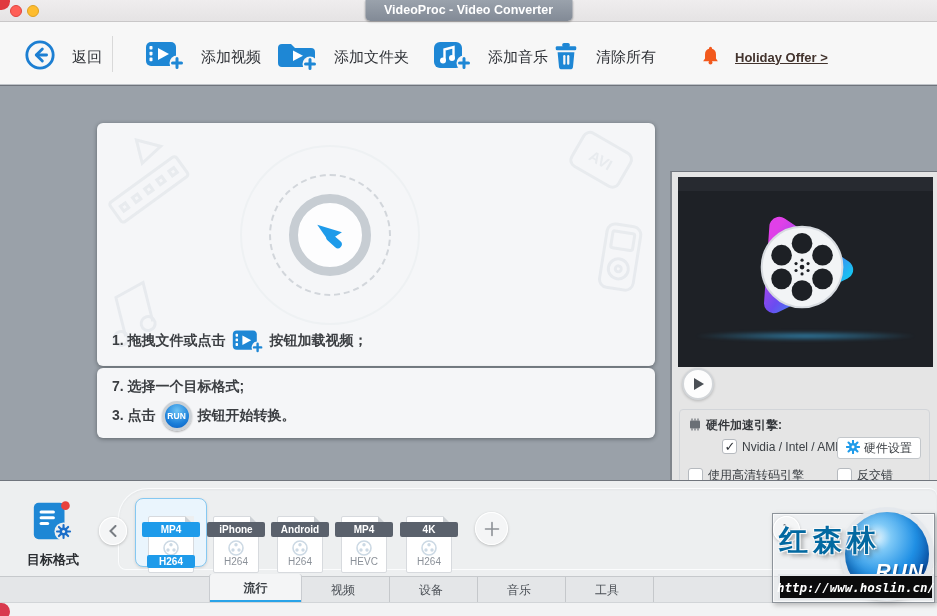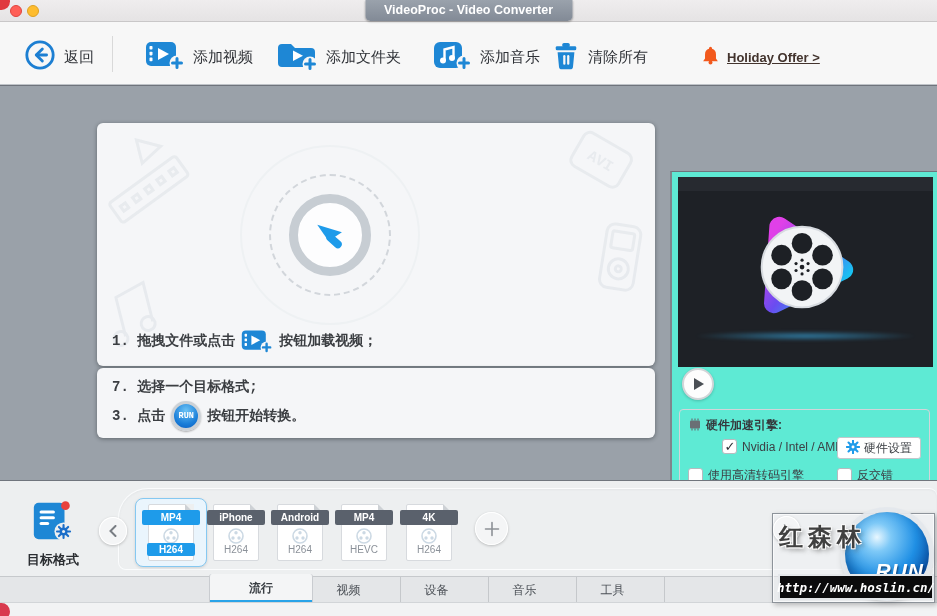--- a/index.html
+++ b/index.html
@@ -9,43 +9,43 @@
   
   .titlebar { position:absolute; left:0; top:0; width:937px; height:22px; background:linear-gradient(#efedee,#e5e3e4); border-bottom:1px solid #c9c7c8; z-index:10; }
   .corner-dot-tl { position:absolute; left:-7px; top:-7px; width:17px; height:17px; border-radius:50%; background:#e0393f; }
   .traffic { position:absolute; top:5px; width:12px; height:12px; border-radius:50%; }
   .t-red { left:10px; background:#ff5f57; border:1px solid #e0443e; }
   .t-yellow { left:27px; background:#febc2e; border:1px solid #dea123; }
   .title-badge { position:absolute; left:50%; transform:translateX(-50%); top:0; height:21px; padding:0 19px; background:linear-gradient(#9aa2ac,#828a96); border-radius:0 0 5px 5px; color:#fff; font-size:12.5px; font-weight:bold; line-height:21px; box-shadow:0 1px 2px rgba(0,0,0,.3); white-space:nowrap; }
 
   
   .toolbar { position:absolute; left:0; top:22px; width:937px; height:63px; background:#f7f7f7; border-bottom:1px solid #bfc3c8; }
-  .tb-item { position:absolute; top:0; height:70px; display:flex; align-items:center; gap:8px; cursor:pointer; }
+  .tb-item { position:absolute; top:0; height:70px; display:flex; align-items:center; gap:16px; cursor:pointer; }
   .tb-label { font-size:15px; color:#2f3237; }
   .tb-divider { position:absolute; left:112px; top:14px; width:1px; height:36px; background:#d9d9d9; }
   .holiday-label { font-size:13px; font-weight:bold; color:#43342e; text-decoration:underline; }
 
   
   .main { position:absolute; left:0; top:85px; width:937px; height:395px; background:#9aa1a9; border-top:1px solid #6f747c; }
-  .card { position:absolute; left:97px; width:558px; background:#f5f6f8; border-radius:6px; box-shadow:0 1px 4px rgba(25,30,36,.45);font-family:Liberation Mono, monospace; }
+  .card { position:absolute; left:97px; width:558px; background:#f5f6f8; border-radius:6px; box-shadow:0 1px 4px rgba(25,30,36,.45); }
   .card1 { top:37px; height:243px; overflow:hidden; }
   .card2 { top:282px; height:70px; }
   .decor { position:absolute; opacity:.95; }
   .circle-wrap { position:absolute; left:143px; top:22px; width:180px; height:180px; cursor:pointer; }
   .circle-outer { position:absolute; inset:0; border:2px solid #eef1f3; border-radius:50%; }
   .circle-dash { position:absolute; inset:29px; border:2px dashed #d2d6db; border-radius:50%; }
   .circle-ring { position:absolute; inset:49px; border:9px solid #c7cdd3; border-radius:50%; background:#fdfdfe; display:flex; align-items:center; justify-content:center; }
   .step-row { position:absolute; display:flex; align-items:center; gap:6px; font-size:14px; font-weight:bold; color:#3b3e42; white-space:nowrap; }
   .step1 { left:15px; bottom:12px; }
   .step2 { left:15px; top:10px; }
   .step3 { left:15px; top:33px;text-align:right; }
   .run-mini { width:30px; height:30px; border-radius:50%; border:3px solid #ccd1d6; background:radial-gradient(circle at 50% 28%, #6cc3f5, #1b7fd9 62%, #0a5cc0); color:#fff; font-size:8.5px; font-weight:bold; display:flex; align-items:center; justify-content:center; box-shadow:0 1px 2px rgba(0,0,0,.3); }
 
   
-  .right-panel { position:absolute; left:670px; top:85px; width:267px; height:395px; background:#5eead4; border-left:2px solid #80858c; border-top:1px solid #6f747c; }
+  .right-panel { position:absolute; left:670px; top:85px; width:267px; height:395px; background:#e5e5e5; border-left:2px solid #80858c; border-top:1px solid #6f747c; }
   .preview { position:absolute; left:6px; top:5px; width:255px; height:190px; background:#1e2126; overflow:hidden; }
   .preview-topstrip { position:absolute; left:0; top:0; right:0; height:14px; background:#272a30; }
   .preview-glow { position:absolute; left:18px; bottom:26px; width:219px; height:10px; background:radial-gradient(ellipse at center, rgba(60,190,255,.55), rgba(60,190,255,0) 72%); filter:blur(1.5px); }
   .logo-svg { position:absolute; left:63px; top:28px; }
   .play-btn { position:absolute; left:10px; top:196px; width:32px; height:32px; border-radius:50%; background:#fdfdfd; border:2px solid #d2d5d8; box-shadow:0 1px 3px rgba(0,0,0,.2); display:flex; align-items:center; justify-content:center; cursor:pointer; }
   .hw-box { position:absolute; left:7px; top:237px; width:251px; height:112px; border:1px solid #d2d5d9; border-radius:4px; }
   .hw-title { position:absolute; left:7px; top:7px; display:flex; align-items:center; gap:3px; font-size:12px; font-weight:bold; color:#35383c; }
   .opt { position:absolute; display:flex; align-items:center; gap:5px; font-size:12px; color:#3c4045; white-space:nowrap; }
   .cb { position:relative; width:15px; height:15px; background:#fff; border:1px solid #b6babf; border-radius:3px; cursor:pointer; flex:none; }
   .cb.checked::after { content:"✓"; position:absolute; left:1.5px; top:-1.5px; font-size:13px; font-weight:bold; color:#2c3035; }
@@ -61,39 +61,39 @@
   .bottom-bar { position:absolute; left:0; top:480px; width:937px; height:136px; background:#edeff0; border-top:1px solid #70757d; }
   .fmt-tray { position:absolute; left:118px; top:7px; width:819px; height:82px; border:1px solid rgba(252,253,254,.9); border-right:none; border-radius:30px 8px 8px 8px; box-shadow:inset 0 1px 2px rgba(160,165,170,.12); }
   .target-block { position:absolute; left:16px; top:16px; width:74px; text-align:center; cursor:pointer; }
   .target-label { margin-top:4px; font-size:13px; font-weight:bold; color:#2b2e32; }
   .nav-btn { position:absolute; border-radius:50%; background:#f4f5f6; box-shadow:0 1px 3px rgba(0,0,0,.22), inset 0 0 0 1px #fff; display:flex; align-items:center; justify-content:center; cursor:pointer; }
   .nav-left { left:99px; top:36px; width:28px; height:28px; }
   .nav-right { left:773px; top:35px; width:27px; height:27px; z-index:56; }
   .nav-plus { left:475px; top:31px; width:33px; height:33px; font-size:22px; color:#8d9197; font-weight:300; }
   .fmt-card { position:absolute; top:23px; width:60px; height:57px; cursor:pointer; }
   .fmt-card.selected::before { content:""; position:absolute; inset:-6px; border:1px solid #85c8f1; border-radius:8px; background:#eaf5fd; box-shadow:0 1px 3px rgba(0,0,0,.12); }
-  .fmt-doc { position:relative; width:46px; height:57px; margin:0 auto; background:#fff; border:1px solid #d7dade; border-radius:2px; }
+  .fmt-doc { position:relative; width:46px; height:57px; margin:12px auto; background:#fff; border:1px solid #d7dade; border-radius:2px; }
   .fmt-doc::after { content:""; position:absolute; top:-1px; right:-1px; border-style:solid; border-width:0 9px 9px 0; border-color:#edeff0 #edeff0 #cdd1d5 transparent; }
   .fmt-top { position:absolute; left:-7px; right:-7px; top:5px; height:15px; background:#5a616c; color:#fff; font-size:10px; font-weight:bold; text-align:center; line-height:15px; border-radius:2px; z-index:2; }
   .selected .fmt-top { background:#1e9bea; }
   .fmt-reel { position:absolute; left:12px; top:23px; }
   .fmt-bottom { position:absolute; left:2px; right:2px; bottom:5px; text-align:center; font-size:10px; color:#8b9199; }
   .selected .fmt-bottom { left:-2px; right:-2px; bottom:4px; background:#1e9bea; color:#fff; font-weight:bold; border-radius:2px; padding:1px 0; }
   .tab-strip { position:absolute; left:0; top:95px; width:937px; height:26px; background:#e4e6e8; border-top:1px solid #c6c9cc; }
-  .tab { position:absolute; top:0; width:104px; height:26px; font-size:12px; color:#4b5056; display:flex; align-items:center; justify-content:center; border-right:1px solid #c5c8cb; cursor:pointer; }
+  .tab { position:absolute; top:0; width:93px; height:26px; font-size:12px; color:#4b5056; display:flex; align-items:center; justify-content:center; border-right:1px solid #c5c8cb; cursor:pointer; }
   .tab:first-child { border-left:1px solid #c5c8cb; }
   .tab.active { top:-3px; height:29px; background:#f4f5f6; border-left:1px solid #c9ccd0; border-right:1px solid #c9ccd0; border-radius:3px 3px 0 0; box-shadow:inset 0 -3px 0 #29a3e8; font-weight:bold; color:#3a3f44; }
   .bottom-strip { position:absolute; left:0; top:121px; width:937px; height:15px; background:#f2f3f4; border-top:1px solid #d2d5d8; }
   .corner-dot-bl { position:absolute; left:-7px; top:603px; width:17px; height:17px; border-radius:50%; background:#d93a4e; z-index:70; }
 
   
   .wm-box { position:absolute; left:772px; top:513px; width:163px; height:90px; background:rgba(240,242,244,.45); border:1px solid #8d939a; box-shadow:inset 0 0 0 1px rgba(255,255,255,.65), 2px 2px 5px rgba(0,0,0,.25); z-index:55; }
   .wm-globe { position:absolute; left:845px; top:512px; width:84px; height:84px; border-radius:50%; background:radial-gradient(circle at 38% 30%, #e8f7ff 0%, #7ec9f7 18%, #2090e5 50%, #0a5dbb 78%, #07408f 100%); box-shadow:0 0 0 5px rgba(228,232,236,.95), 0 4px 8px rgba(0,0,0,.35), inset 0 -8px 14px rgba(0,0,40,.35); z-index:56; }
   .wm-globe .wm-run { position:absolute; right:5px; bottom:13px; color:#fff; font-weight:bold; font-style:italic; font-size:21px; letter-spacing:1px; text-shadow:1px 2px 2px rgba(0,20,60,.6); }
-  .wm-brand { position:absolute; left:779px; top:521px; font-size:24px; font-weight:bold; color:#404040; letter-spacing:5px; z-index:60; white-space:nowrap;
+  .wm-brand { position:absolute; left:779px; top:521px; font-size:29px; font-weight:bold; color:#0369a1; letter-spacing:5px; z-index:60; white-space:nowrap;
     text-shadow:-1px -1px 0 #fafafa, 1px -1px 0 #fafafa, -1px 1px 0 #fafafa, 1px 1px 0 #fafafa, 3px 3px 4px rgba(70,70,70,.55); }
   .wm-url { position:absolute; left:778px; top:574px; width:156px; height:26px; background:#0b0b0c; border:2px solid #e4e7ea; color:#fff; font-family:"DejaVu Sans Mono","Liberation Mono",monospace; font-weight:bold; font-style:italic; font-size:12.5px; display:flex; align-items:center; justify-content:center; z-index:61; white-space:nowrap; }
 </style>
 </head>
 <body>
 
 <div class="app">
 
   <div class="titlebar">
     <div class="corner-dot-tl"></div>

